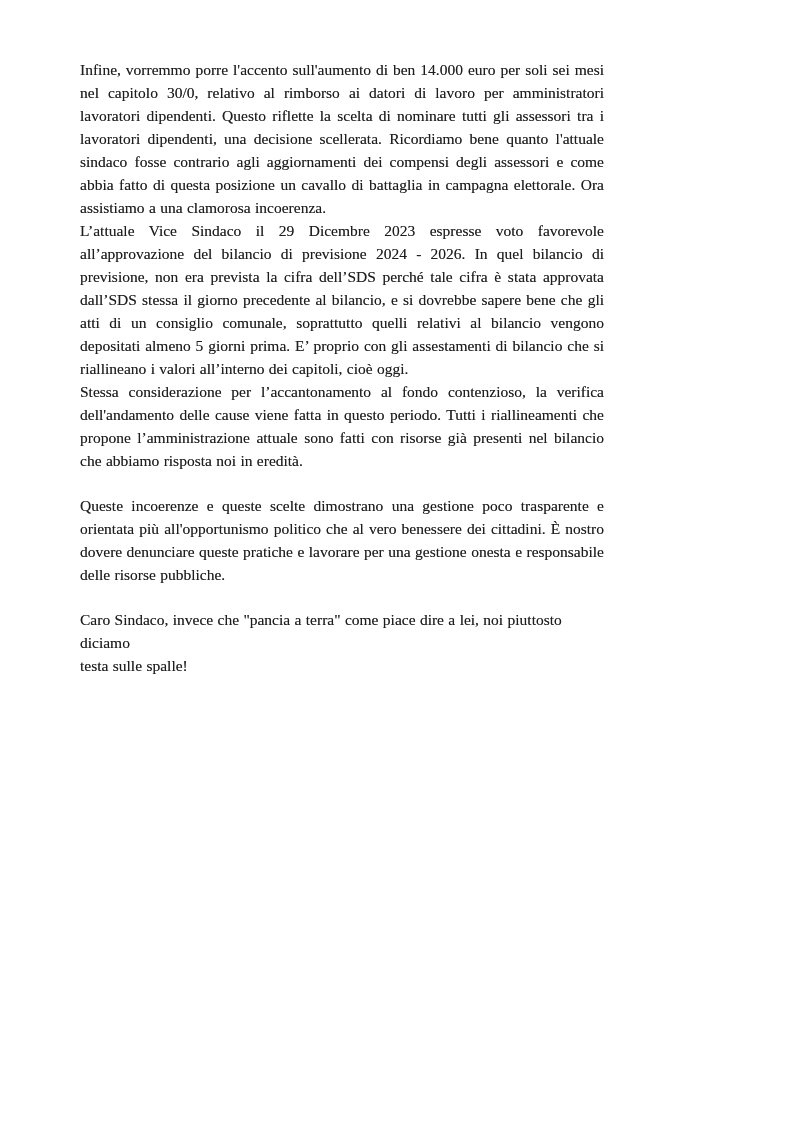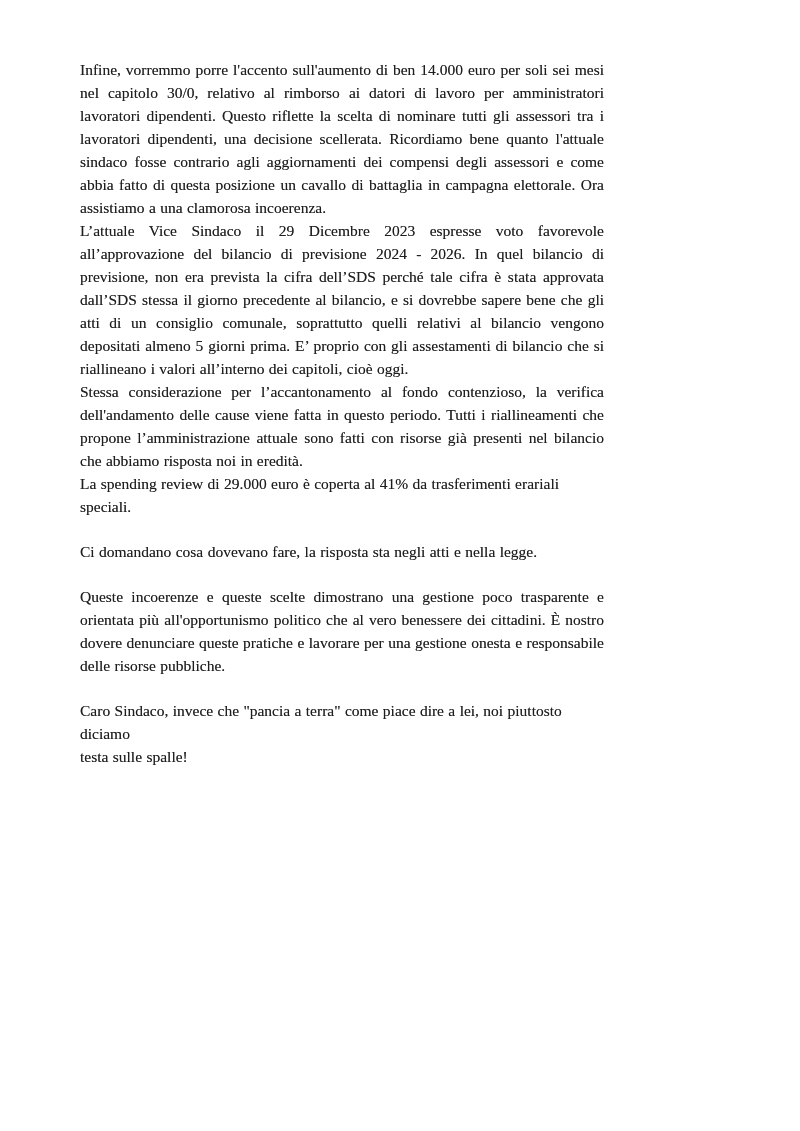--- a/index.html
+++ b/index.html
@@ -46,22 +46,20 @@
 </head>
 <body>
 
 <div class="page">
   <p class="para justify">Infine, vorremmo porre l'accento sull'aumento di ben 14.000 euro per soli sei mesi nel capitolo 30/0, relativo al rimborso ai datori di lavoro per amministratori lavoratori dipendenti. Questo riflette la scelta di nominare tutti gli assessori tra i lavoratori dipendenti, una decisione scellerata. Ricordiamo bene quanto l'attuale sindaco fosse contrario agli aggiornamenti dei compensi degli assessori e come abbia fatto di questa posizione un cavallo di battaglia in campagna elettorale. Ora assistiamo a una clamorosa incoerenza.</p>
 
   <p class="para justify">L’attuale Vice Sindaco il 29 Dicembre 2023 espresse voto favorevole all’approvazione del bilancio di previsione 2024 - 2026. In quel bilancio di previsione, non era prevista la cifra dell’SDS perché tale cifra è stata approvata dall’SDS stessa il giorno precedente al bilancio,  e si dovrebbe sapere bene che gli atti di un consiglio comunale, soprattutto quelli relativi al bilancio vengono depositati almeno 5 giorni prima. E’ proprio con gli assestamenti di bilancio che si riallineano i valori all’interno dei capitoli, cioè oggi.</p>
 
   <p class="para justify">Stessa considerazione per l’accantonamento al fondo contenzioso, la verifica dell'andamento delle cause viene fatta in questo periodo. Tutti i riallineamenti che propone l’amministrazione attuale sono fatti con risorse già presenti nel bilancio che abbiamo risposta noi in eredità.</p>
 
-  <p class="para">La spending review di 29.000 euro è coperta al 41% da trasferimenti erariali speciali.</p>
 
-  <p class="para gap">Ci domandano cosa dovevano fare, la risposta sta negli atti e nella legge.</p>
 
   <p class="para gap justify">Queste incoerenze e queste scelte dimostrano una gestione poco trasparente e orientata più all'opportunismo politico che al vero benessere dei cittadini. È nostro dovere denunciare queste pratiche e lavorare per una gestione onesta e responsabile delle risorse pubbliche.</p>
 
   <p class="para gap preline">Caro Sindaco, invece che "pancia a terra" come piace dire a lei, noi piuttosto diciamo
 testa sulle spalle!</p>
 
 </div>
 
 </body></html>

